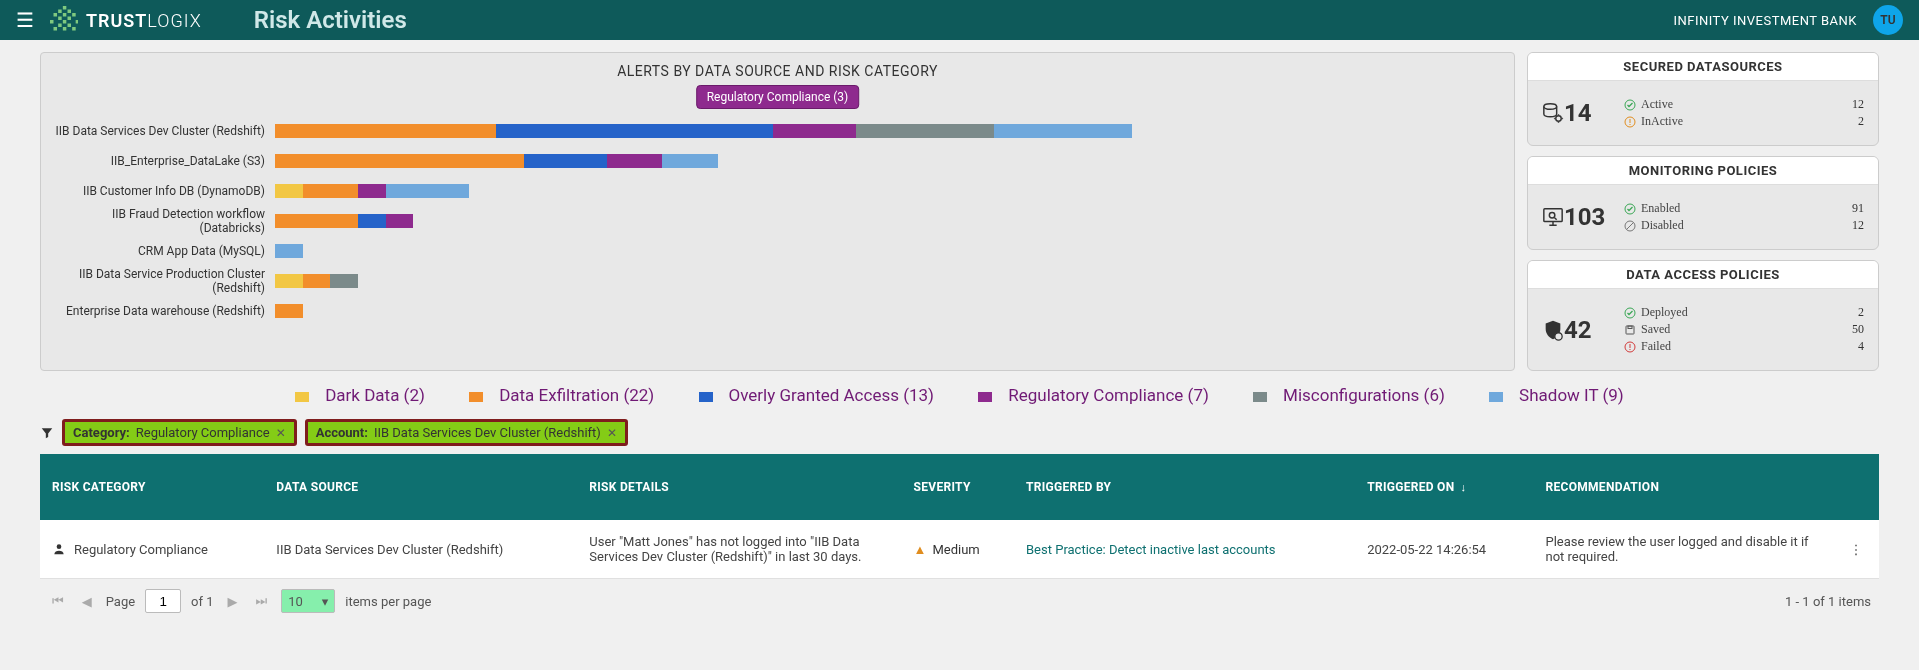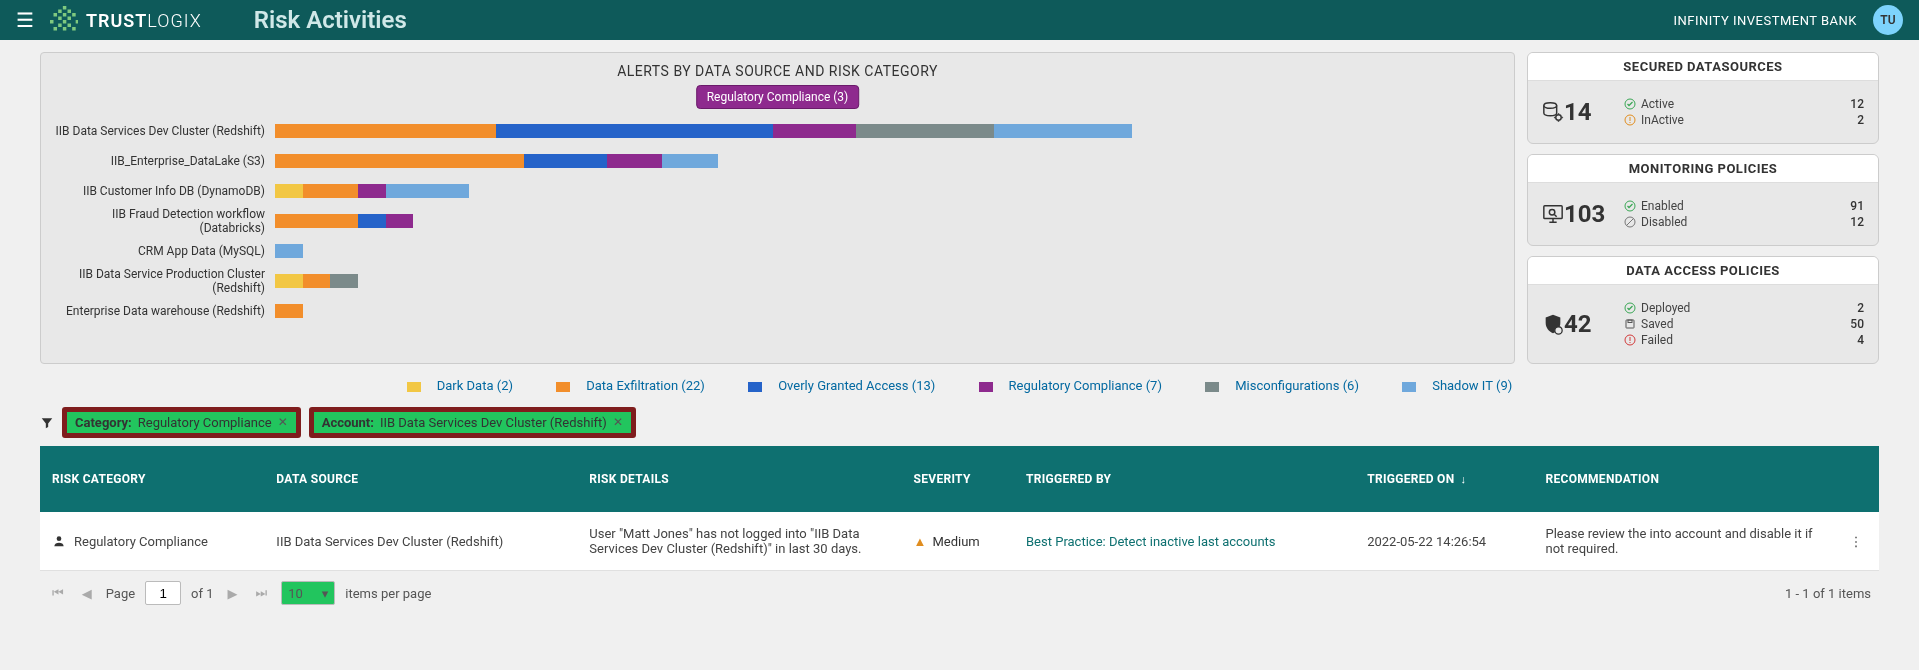--- a/index.html
+++ b/index.html
@@ -6,21 +6,21 @@
 body { font-family: -apple-system, BlinkMacSystemFont, "Segoe UI", Roboto, sans-serif; background: #f0f0f0; color: #333; font-size: 14px; }
 
 .header { background: #0e5a5a; color: #fff; height: 40px; display: flex; align-items: center; padding: 0 16px; justify-content: space-between; }
 .header-left { display: flex; align-items: center; gap: 16px; }
 .hamburger { color: #fff; font-size: 20px; cursor: pointer; }
 .logo { display: flex; align-items: center; gap: 8px; font-weight: 600; letter-spacing: 1px; font-size: 18px; }
 .logo-icon { width: 28px; height: 28px; }
 .page-title { font-size: 24px; font-weight: 600; color: #d0e8e8; margin-left: 36px; }
 .header-right { display: flex; align-items: center; gap: 16px; }
 .tenant { font-size: 13px; letter-spacing: 0.5px; }
-.avatar { width: 30px; height: 30px; border-radius: 50%; background: #7dd3fc; color: #333; display: flex; align-items: center; justify-content: center; font-weight: 600; font-size: 12px; }
+.avatar { width: 30px; height: 30px; border-radius: 50%; background: #0ea5e9; color: #333; display: flex; align-items: center; justify-content: center; font-weight: 600; font-size: 12px; }
 
 .content { padding: 12px 40px; }
 .top-row { display: flex; gap: 12px; }
 
 .chart-panel { flex: 1; background: #e8e8e8; border: 1px solid #ccc; border-radius: 4px; padding: 10px 14px; }
 .chart-title { text-align: center; font-weight: 400; font-size: 14px; letter-spacing: 0.5px; margin-bottom: 6px; }
 .tooltip-badge { display: inline-block; background: #8e2a8e; color: #fff; padding: 4px 10px; border-radius: 4px; font-size: 12px; position: relative; left: 50%; transform: translateX(-50%); margin-bottom: 8px; border: 1px solid #6a1a6a; }
 
 .chart-rows { display: flex; flex-direction: column; gap: 14px; margin-top: 6px; }
 .chart-row { display: flex; align-items: center; gap: 10px; height: 16px; }
@@ -28,58 +28,58 @@
 .chart-bar { flex: 1; display: flex; height: 14px; align-items: stretch; }
 .seg { height: 14px; }
 
 .seg-dark { background: #f2c744; }
 .seg-exfil { background: #f28e2b; }
 .seg-overly { background: #2563c9; }
 .seg-reg { background: #8e2a8e; }
 .seg-misconf { background: #7b8a8a; }
 .seg-shadow { background: #6fa8dc; }
 
-.legend { text-align: center; margin: 14px 0 6px; font-size: 13px; color: #0369a1; }
+.legend { text-align: center; margin: 14px 0 6px; font-size: 17px; color: #701a75; }
 .legend span { margin: 0 10px; }
 .legend .swatch { display: inline-block; width: 14px; height: 10px; margin-right: 6px; vertical-align: middle; }
 
 .cards { width: 352px; display: flex; flex-direction: column; gap: 10px; }
 .card { background: #e8e8e8; border: 1px solid #ccc; border-radius: 6px; overflow: hidden; }
 .card-header { background: #fff; text-align: center; font-weight: 700; font-size: 13px; letter-spacing: 0.5px; padding: 6px 0; border-bottom: 1px solid #ddd; }
 .card-body { display: flex; align-items: center; padding: 16px 14px; }
 .card-icon { width: 22px; height: 22px; color: #333; }
 .card-number { font-size: 24px; font-weight: 700; width: 60px; }
 .status-list { flex: 1; display: flex; flex-direction: column; gap: 2px; font-size: 12px; }
-.status-row { display: flex; justify-content: space-between; align-items: flex-end; }
+.status-row { display: flex; justify-content: space-between; align-items: flex-end; font-family: Liberation Serif, serif; }
 .status-label { display: flex; align-items: center; gap: 5px; color: #444; }
 .status-count { color: #333; font-weight: 500; }
 .ic { width: 12px; height: 12px; display: inline-block; }
 
 .filters { margin-top: 14px; display: flex; align-items: center; gap: 8px; font-size: 13px; }
-.filter-chip { background: #22c55e; border: 5px solid #7f1d1d; border-radius: 3px; padding: 3px 8px; display: flex; align-items: flex-start; gap: 6px; }
+.filter-chip { background: #84cc16; border: 3px solid #7f1d1d; border-radius: 3px; padding: 3px 8px; display: flex; align-items: flex-end; gap: 6px; }
 .filter-chip b { font-weight: 700; }
 .chip-close { cursor: pointer; color: #555; font-size: 12px; }
 
 .table { margin-top: 8px; width: 100%; border-collapse: collapse; }
 .table thead { background: #0e7070; color: #fff; }
 .table th { text-align: left; padding: 26px 12px; font-weight: 700; font-size: 12px; letter-spacing: 0.3px; }
 .table td { padding: 14px 12px; font-size: 13px; vertical-align: middle; border-bottom: 1px solid #e0e0e0; color: #444; }
 .table tbody tr { background: #fff; }
 .risk-cat-cell { display: flex; align-items: center; gap: 8px; }
 .sev-med { color: #333; display: flex; align-items: center; gap: 6px; }
 .sev-icon { color: #e08d1f; }
 .link { color: #0e7070; }
 .sort-arrow { font-size: 11px; margin-left: 6px; }
 .kebab { font-size: 18px; color: #555; cursor: pointer; text-align: center; }
 
 .pager { display: flex; align-items: center; gap: 10px; padding: 10px 8px; font-size: 13px; color: #555; justify-content: space-between; }
 .pager-left { display: flex; align-items: center; gap: 10px; }
 .pager-btn { color: #aaa; cursor: pointer; padding: 0 4px; }
 .pager-input { width: 36px; height: 24px; text-align: center; border: 1px solid #bbb; border-radius: 2px; }
-.pager-select { width: 54px; height: 24px; border: 1px solid #bbb; border-radius: 2px; background: #22c55e; padding: 0 6px; position: relative; display: flex; align-items: center; justify-content: space-between; }
+.pager-select { width: 54px; height: 24px; border: 1px solid #bbb; border-radius: 2px; background: #86efac; padding: 0 6px; position: relative; display: flex; align-items: center; justify-content: space-between; }
 
 </style>
 </head>
 <body>
 
 <div class="header">
   <div class="header-left">
     <span class="hamburger">☰</span>
     <div class="logo">
       <svg class="logo-icon" viewBox="0 0 24 24">
@@ -348,21 +348,21 @@
           <td>IIB Data Services Dev Cluster (Redshift)</td>
           <td style="max-width: 260px;">User "Matt Jones" has not logged into "IIB Data Services Dev Cluster (Redshift)" in last 30 days.</td>
           <td>
             <div class="sev-med">
               <span class="sev-icon">▲</span>
               <span>Medium</span>
             </div>
           </td>
           <td><span class="link">Best Practice: Detect inactive last accounts</span></td>
           <td>2022-05-22 14:26:54</td>
-          <td style="max-width: 240px;">Please review the into account and disable it if not required.</td>
+          <td style="max-width: 240px;">Please review the user logged and disable it if not required.</td>
           <td class="kebab">⋮</td>
         </tr>
       </tbody>
   </table>
 
   <div class="pager">
     <div class="pager-left">
       <span class="pager-btn">⏮</span>
       <span class="pager-btn">◀</span>
       <span>Page</span>

